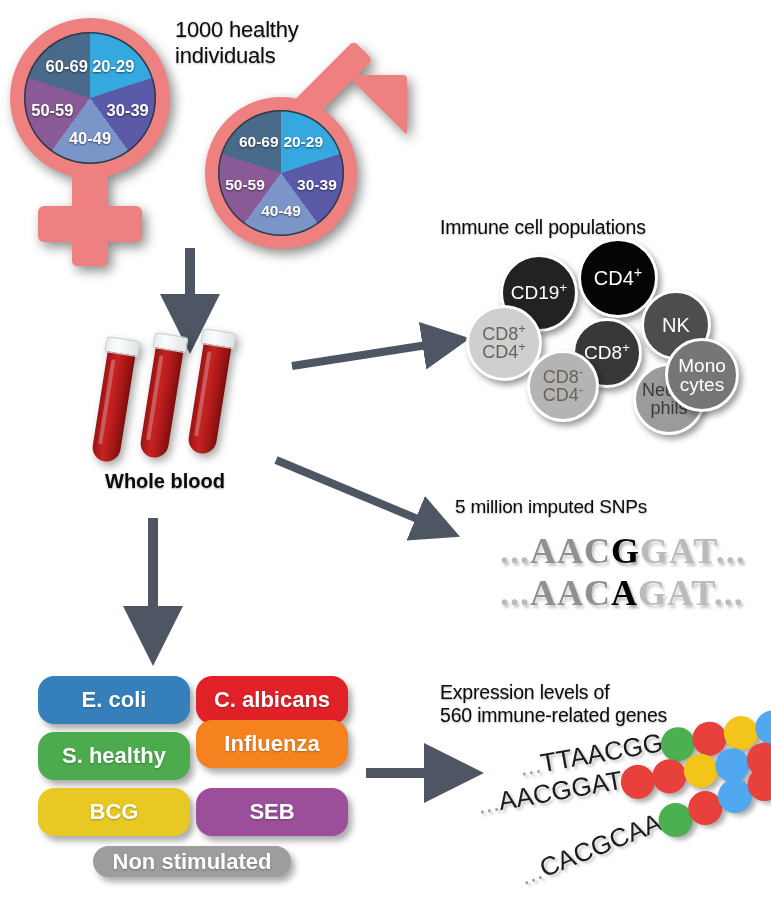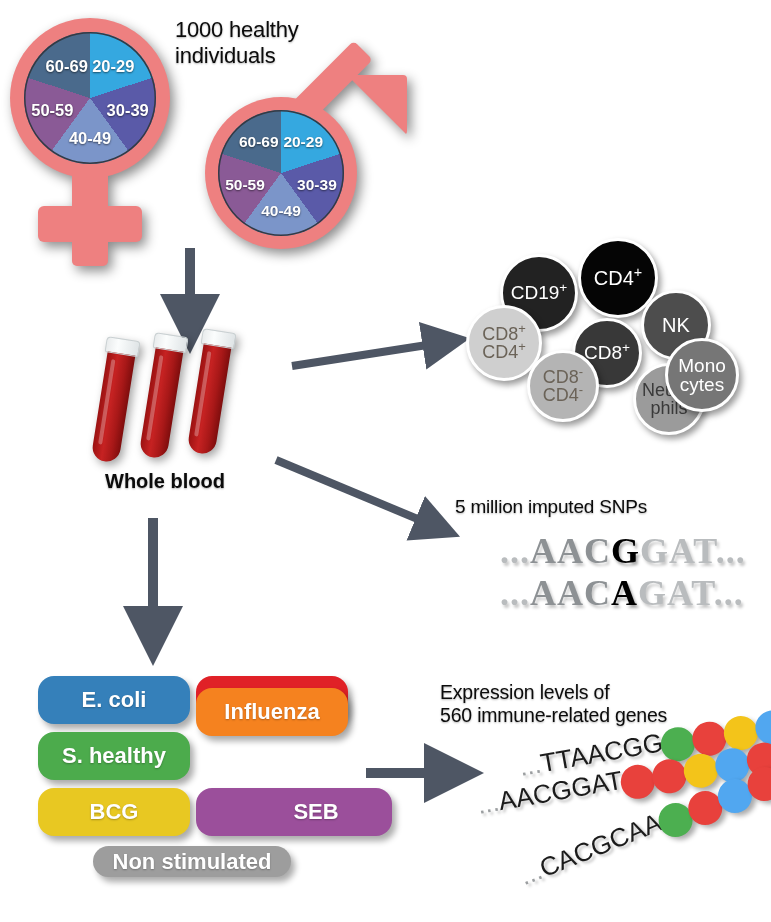--- a/index.html
+++ b/index.html
@@ -224,20 +224,21 @@
       <div class="glass"></div>
     </div>
     <div class="tube" style="left:98px;top:0px;">
       <div class="body"></div>
       <div class="shine"></div>
       <div class="glass"></div>
     </div>
   </div>
   <div class="abs" id="label-wholeblood">Whole blood</div>
 
+  <div class="abs heading" id="title-immune">Immune cell populations</div>
   <div class="abs" id="immune-cells" style="left:0;top:0;width:633px;height:440px;">
       <div class="cell" style="left: 500px; top: 254px; width: 78px; height: 78px; background: rgb(34, 34, 34); color: rgb(255, 255, 255); font-size: 19px;">
         <span>CD19<sup>+</sup></span>
       </div>
       <div class="cell" style="left: 578px; top: 238px; width: 80px; height: 80px; background: rgb(5, 5, 5); color: rgb(255, 255, 255); font-size: 20px;">
         <span>CD4<sup>+</sup></span>
       </div>
       <div class="cell" style="left: 466px; top: 305px; width: 76px; height: 76px; background: rgb(207, 207, 207); color: rgb(107, 99, 88); font-size: 18px;">
         <span>CD8<sup>+</sup><br>CD4<sup>+</sup></span>
       </div>
@@ -265,27 +266,27 @@
   <div class="abs" id="stimuli-group" style="left:0;top:0;width:400px;height:922px;">
       <div class="pill" style="left: 38px; top: 676px; width: 152px; height: 48px; background: rgb(53, 128, 186);">
         <span>E. coli</span>
       </div>
       <div class="pill" style="left: 196px; top: 676px; width: 152px; height: 48px; background: rgb(224, 33, 39);">
         <span>C. albicans</span>
       </div>
       <div class="pill" style="left: 38px; top: 732px; width: 152px; height: 48px; background: rgb(76, 171, 76);">
         <span>S. healthy</span>
       </div>
-      <div class="pill" style="left: 196px; top: 688px; width: 152px; height: 48px; background: rgb(245, 130, 31);">
+      <div class="pill" style="left: 196px; top: 720px; width: 152px; height: 48px; background: rgb(245, 130, 31);">
         <span>Influenza</span>
       </div>
       <div class="pill" style="left: 38px; top: 788px; width: 152px; height: 48px; background: rgb(232, 200, 34);">
         <span>BCG</span>
       </div>
-      <div class="pill" style="left: 196px; top: 788px; width: 152px; height: 48px; background: rgb(155, 79, 155); padding-left: 44px;">
+      <div class="pill" style="left: 196px; top: 788px; width: 152px; height: 48px; background: rgb(155, 79, 155);">
         <span>SEB</span>
       </div>
       <div class="pill" style="left: 93px; top: 846px; width: 198px; height: 31px; background: rgb(157, 157, 157);">
         <span>Non stimulated</span>
       </div>
     </div>
 
   <div class="abs heading" id="title-expression">
     <div>Expression levels of</div>
     <div>560 immune-related genes</div>

